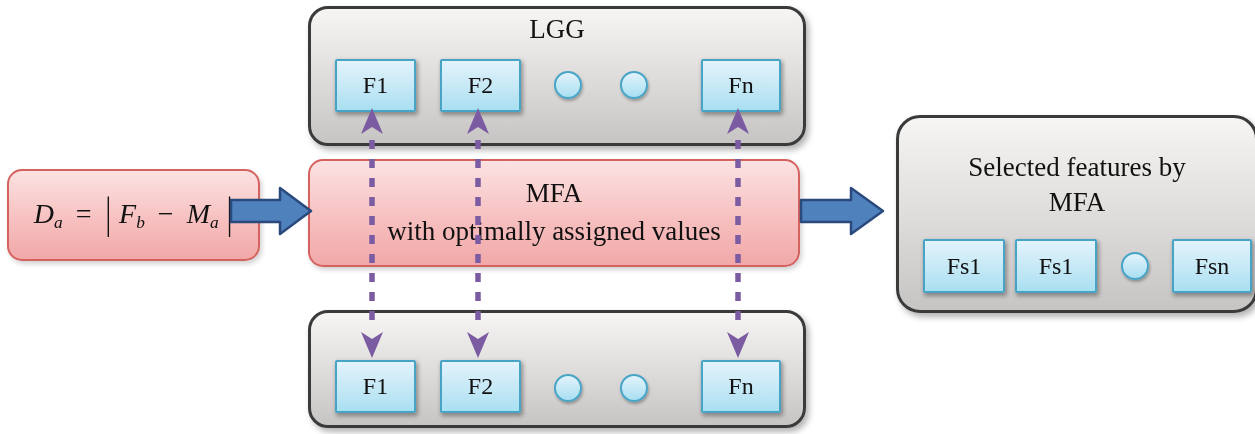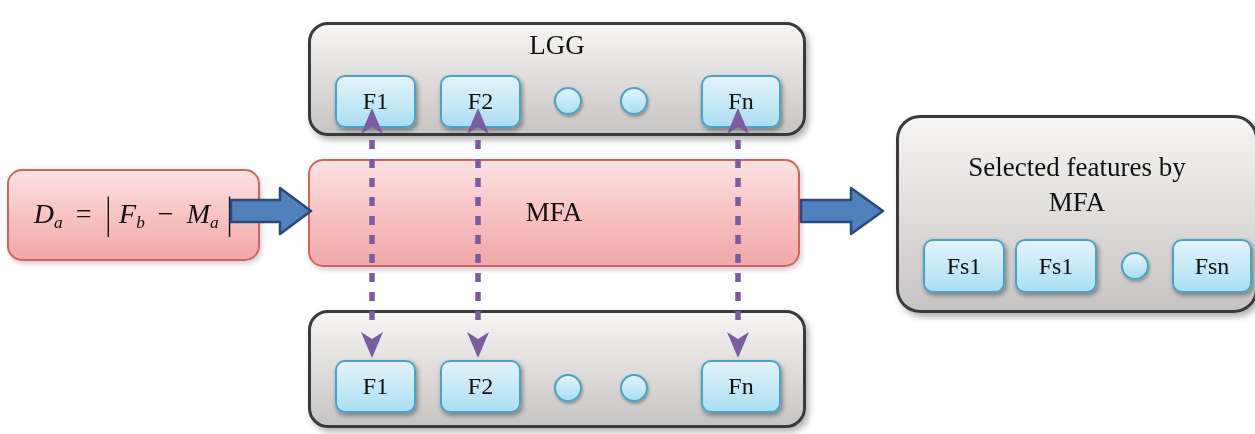--- a/index.html
+++ b/index.html
@@ -52,21 +52,21 @@
     left: 0;
     width: 100%;
     text-align: center;
     font-size: 27px;
     line-height: 1.2;
   }
   .feature-box {
     position: absolute;
     background: linear-gradient(180deg, var(--blue_box_top, #e2f3fb) 0%, var(--blue_box_mid, #c2e7f5) 60%, var(--blue_box_bottom, #a9dff2) 100%);
     border: 2px solid var(--blue_box_border, #48a4c7);
-    border-radius: 10px;
+    border-radius: 2px;
     box-shadow: 1.5px 2.5px 4px rgba(0,0,0,0.35);
     box-sizing: border-box;
     display: flex;
     align-items: center;
     justify-content: center;
     font-size: 24px;
   }
   .dot {
     position: absolute;
     width: 28px;
@@ -142,31 +142,32 @@
       <span class="var">D</span><span class="sub">a</span>
       <span class="op">=</span>
       <span class="vbar">|</span>
       <span class="var">F</span><span class="sub">b</span>
       <span class="op">−</span>
       <span class="var">M</span><span class="sub">a</span>
       <span class="vbar">|</span>
     </span>
   </div>
 
-  <div class="gray-box" style="left:308px; top:22px; width:498px; height:114px;">
+  <div class="gray-box" style="left:308px; top:6px; width:498px; height:140px;">
     <div class="group-title">LGG</div>
     <div class="feature-box" style="left:24px; top:50px; width:81px; height:53px;">F1</div>
     <div class="feature-box" style="left:129px; top:50px; width:81px; height:53px;">F2</div>
     <div class="dot" style="left:243px; top:62px;"></div>
     <div class="dot" style="left:309px; top:62px;"></div>
     <div class="feature-box" style="left:390px; top:50px; width:80px; height:53px;">Fn</div>
   </div>
 
   <div class="pink-box mfa-box" style="left:308px; top:159px; width:492px; height:108px;">
     <div>MFA</div>
+    <div>with optimally assigned values</div>
   </div>
 
   <div class="gray-box" style="left:308px; top:310px; width:498px; height:118px;">
     <div class="feature-box" style="left:24px; top:47px; width:81px; height:53px;">F1</div>
     <div class="feature-box" style="left:129px; top:47px; width:81px; height:53px;">F2</div>
     <div class="dot" style="left:243px; top:61px;"></div>
     <div class="dot" style="left:309px; top:61px;"></div>
     <div class="feature-box" style="left:390px; top:47px; width:80px; height:53px;">Fn</div>
   </div>
 

